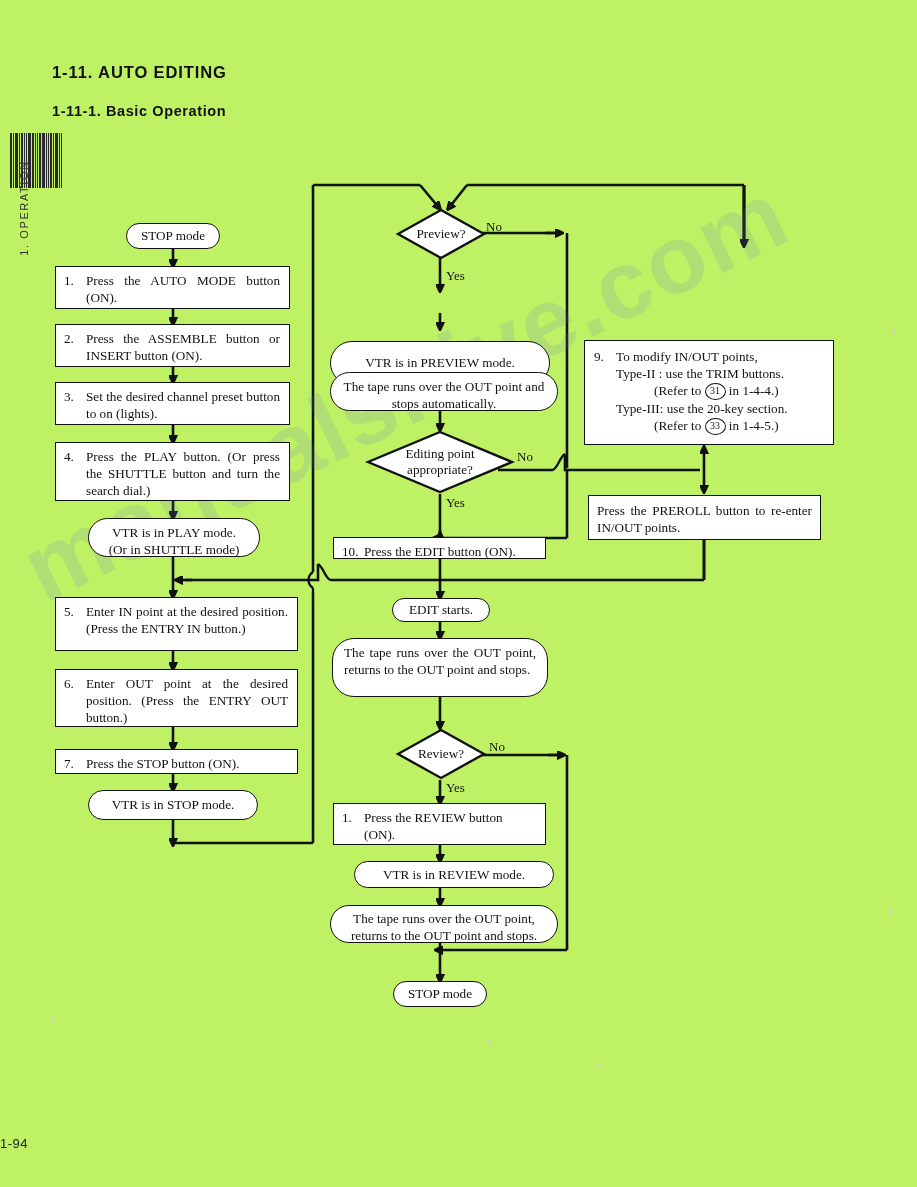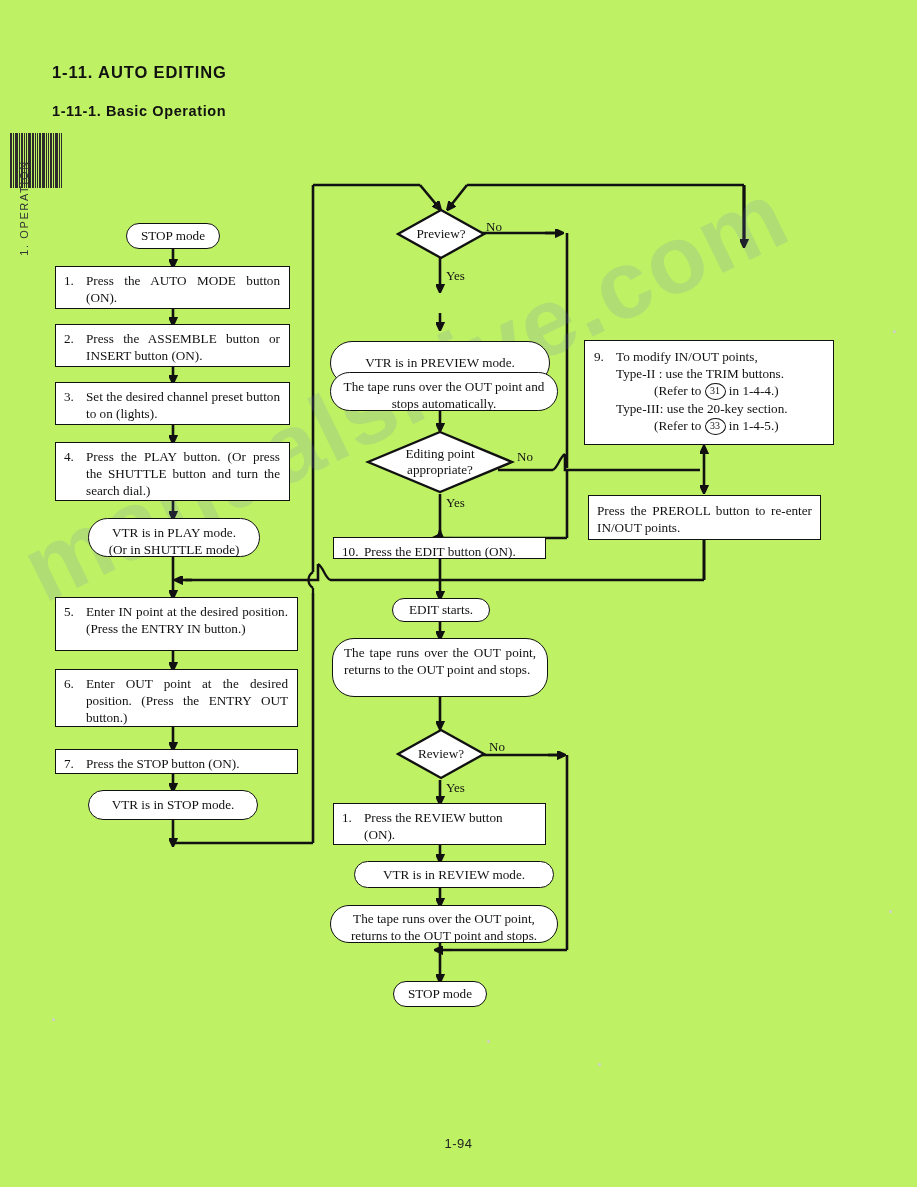--- a/index.html
+++ b/index.html
@@ -180,21 +180,21 @@
     text-align: center;
     vertical-align: 1px;
   }
 
   
   #footer {
     position: absolute;
     left: 0;
     top: 1136px;
     width: 917px;
-    text-align: center;
+    text-align: left;
     font-family: "Liberation Sans", "DejaVu Sans", sans-serif;
     font-size: 13px;
     color: #222;
     letter-spacing: 0.5px;
   }
 
   
   .speck {
     position: absolute;
     background: #cfcfcf;

